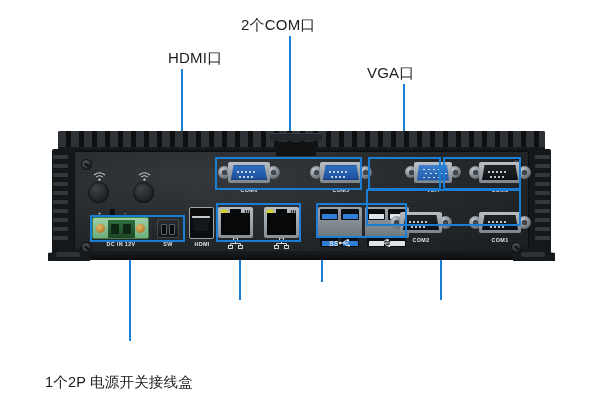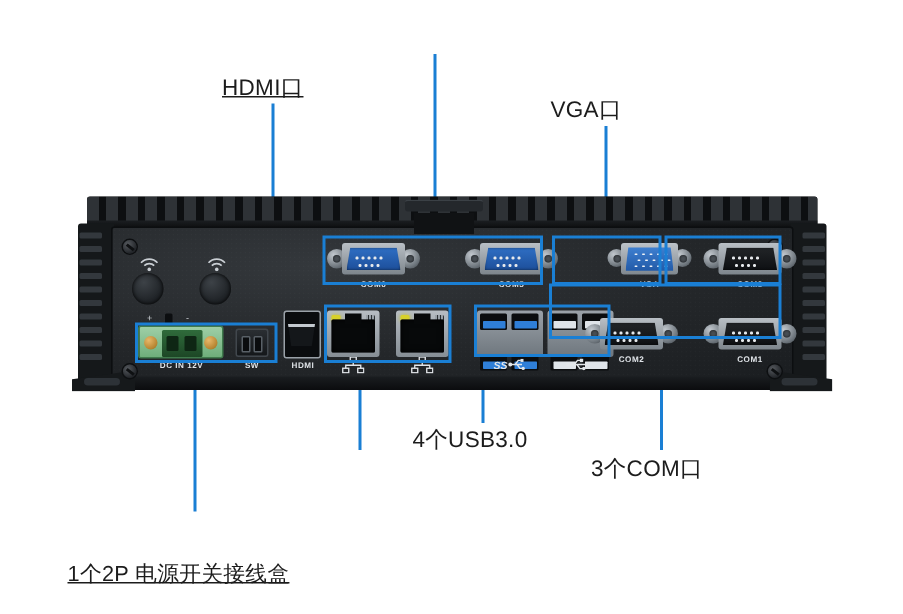--- a/index.html
+++ b/index.html
@@ -403,32 +403,31 @@
     position: absolute;
     border: 2px solid #1a7fd4;
     pointer-events: none;
   }
 </style>
 </head>
 <body>
 
 <div id="stage">
 
-
-  <div class="callout" style="left:148px; top:49px;text-decoration:underline;">HDMI口</div>
+  <div class="callout" style="left:241px; top:16px;">2个COM口</div>
+
+  <div class="callout" style="left:168px; top:49px;">HDMI口</div>
 
   <div class="callout" style="left:367px; top:64px;">VGA口</div>
 
-  <div class="callout" style="left:275px; top:284px;">4个USB3.0</div>
-
-  <div class="callout" style="left:394px; top:303px;">3个COM口</div>
-
-
-
-  <div class="callout small" style="left:45px; top:373px;text-decoration:underline;">1个2P 电源开关接线盒</div>
+
+
+
+
+  <div class="callout small" style="left:45px; top:373px;">1个2P 电源开关接线盒</div>
 
   <div class="leader v" style="left:289px; top:36px; height:124px;"></div>
 
   <div class="leader v" style="left:181px; top:69px; height:140px;"></div>
 
   <div class="leader v" style="left:403px; top:84px; height:75px;"></div>
 
   <div class="leader v" style="left:321px; top:236px; height:46px;"></div>
 
   <div class="leader v" style="left:440px; top:240px; height:60px;"></div>

